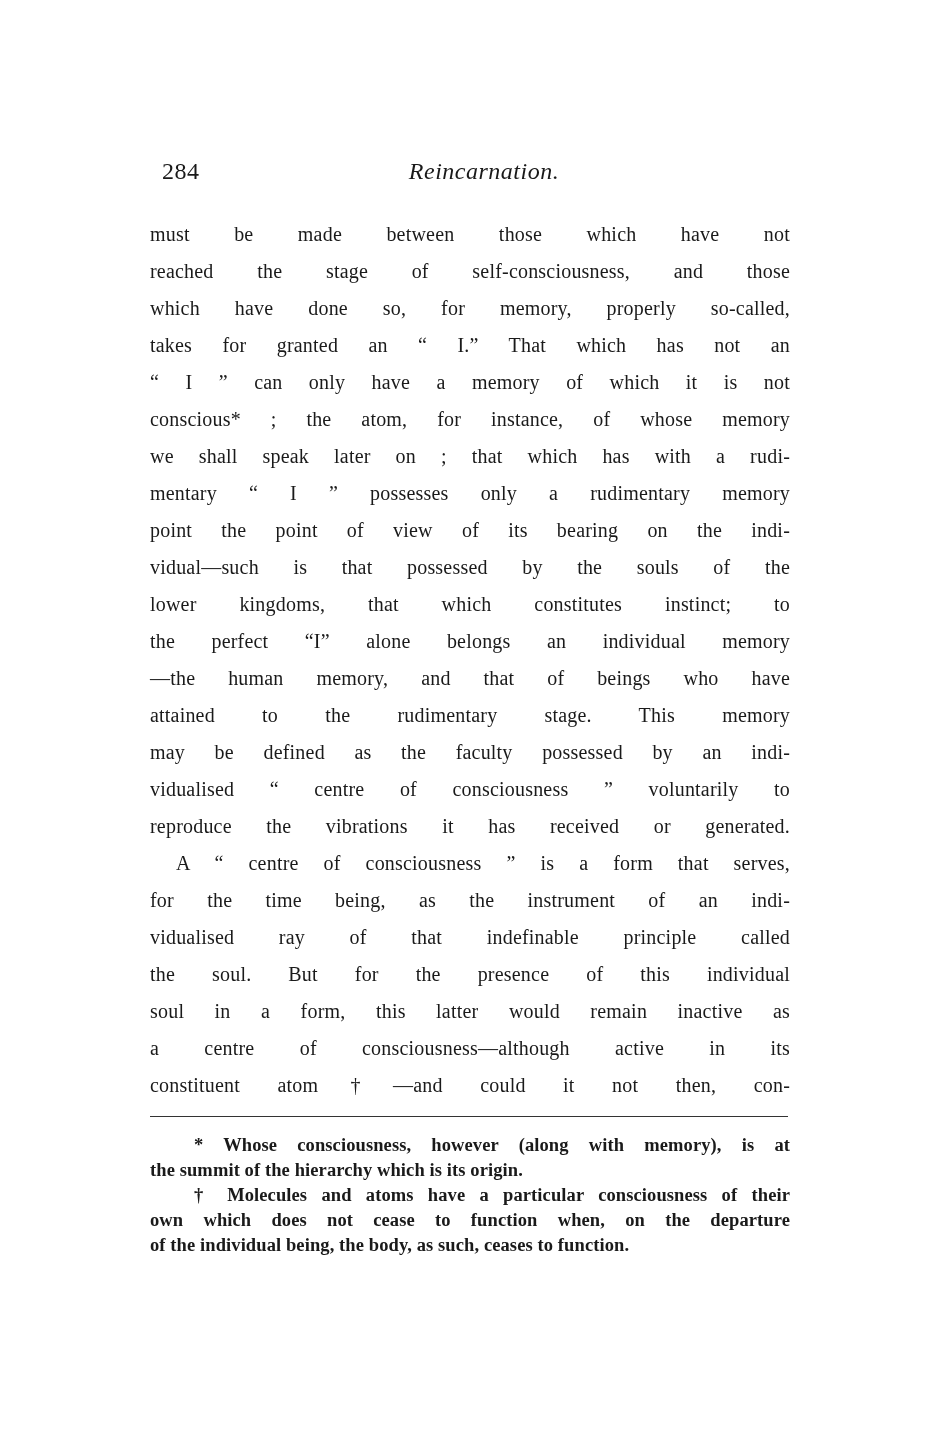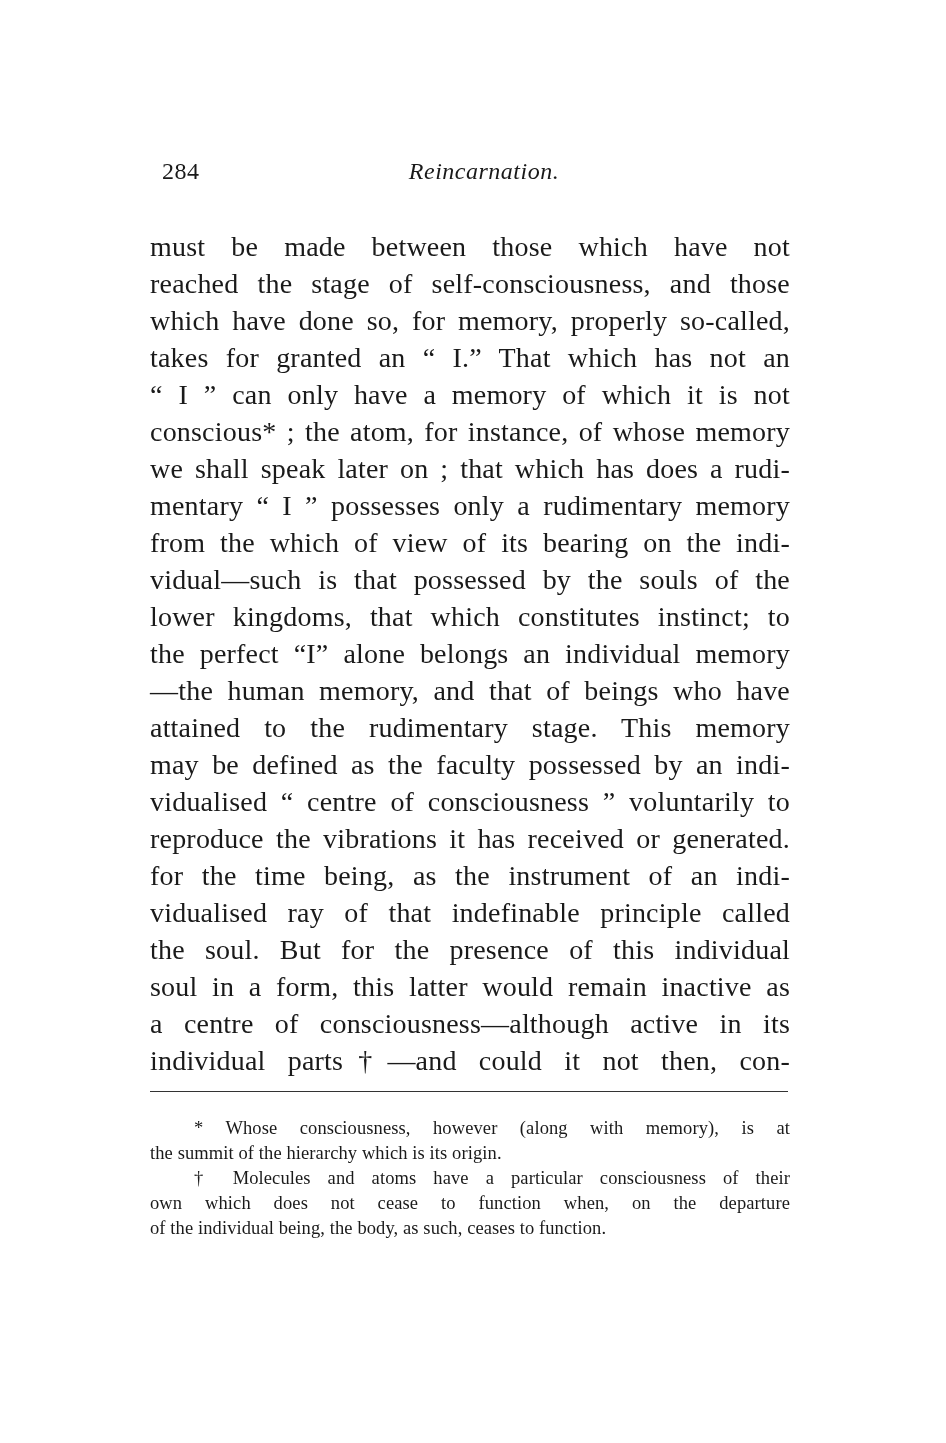--- a/index.html
+++ b/index.html
@@ -36,22 +36,22 @@
     .running-title {
       position: absolute;
       left: 16px;
       right: 0;
       top: 0;
       text-align: center;
       font-style: italic;
       letter-spacing: 0.5px;
     }
     .body-text {
-      margin-top: 34px;
-      font-size: 28px;
+      margin-top: 22px;
+      font-size: 20px;
       line-height: 37px;
       text-align: justify;
       letter-spacing: 0.2px;
     }
     .body-text .line {
       display: block;
       text-align: justify;
       text-align-last: justify;
       white-space: nowrap;
       height: 37px;
@@ -61,24 +61,25 @@
     }
     .footnote-rule {
       margin-top: 12px;
       border: 0;
       border-top: 1.5px solid #333;
       height: 0;
       width: 638px;
       margin-left: 0;
     }
     .footnotes {
-      margin-top: 24px;
+      margin-top: 16px;
       font-size: 18.5px;
       line-height: 25px;
       letter-spacing: 0.1px;
+      font-weight: bold;
     }
     .footnotes .fline {
       display: block;
       white-space: nowrap;
       text-align: justify;
       text-align-last: justify;
       height: 25px;
     }
     .footnotes .fline.indent {
       padding-left: 44px;
@@ -97,39 +98,40 @@
   </div>
 
   <div class="body-text">
     <div>
       <span class="line">must be made between those which have not</span>
       <span class="line">reached the stage of self-consciousness, and those</span>
       <span class="line">which have done so, for memory, properly so-called,</span>
       <span class="line">takes for granted an “ I.”  That which has not an</span>
       <span class="line">“ I ” can only have a memory of which it is not</span>
       <span class="line">conscious* ; the atom, for instance, of whose memory</span>
-      <span class="line">we shall speak later on ; that which has does a rudi-</span>
+      <span class="line">we shall speak later on ; that which has with a rudi-</span>
       <span class="line">mentary “ I ” possesses only a rudimentary memory</span>
-      <span class="line">from the which of view of its bearing on the indi-</span>
+      <span class="line">point the point of view of its bearing on the indi-</span>
       <span class="line">vidual—such is that possessed by the souls of the</span>
       <span class="line">lower kingdoms, that which constitutes instinct; to</span>
       <span class="line">the perfect “I” alone belongs an individual memory</span>
       <span class="line">—the human memory, and that of beings who have</span>
       <span class="line">attained to the rudimentary stage.  This memory</span>
       <span class="line">may be defined as the faculty possessed by an indi-</span>
       <span class="line">vidualised “ centre of consciousness ” voluntarily to</span>
       <span class="line">reproduce the vibrations it has received or generated.</span>
     </div>
     <div>
+      <span class="line indent">A “ centre of consciousness ” is a form that serves,</span>
       <span class="line">for the time being, as the instrument of an indi-</span>
       <span class="line">vidualised ray of that indefinable principle called</span>
       <span class="line">the soul.  But for the presence of this individual</span>
       <span class="line">soul in a form, this latter would remain inactive as</span>
       <span class="line">a centre of consciousness—although active in its</span>
-      <span class="line">individual  parts†—and  could  it  not  then,  con-</span>
+      <span class="line">constituent  atom†—and  could  it  not  then,  con-</span>
     </div>
   </div>
 
   <hr class="footnote-rule">
 
   <div class="footnotes">
     <div>
       <span class="fline indent">* Whose consciousness, however (along with memory), is at</span>
       <span class="fline last">the summit of the hierarchy which is its origin.</span>
     </div>

